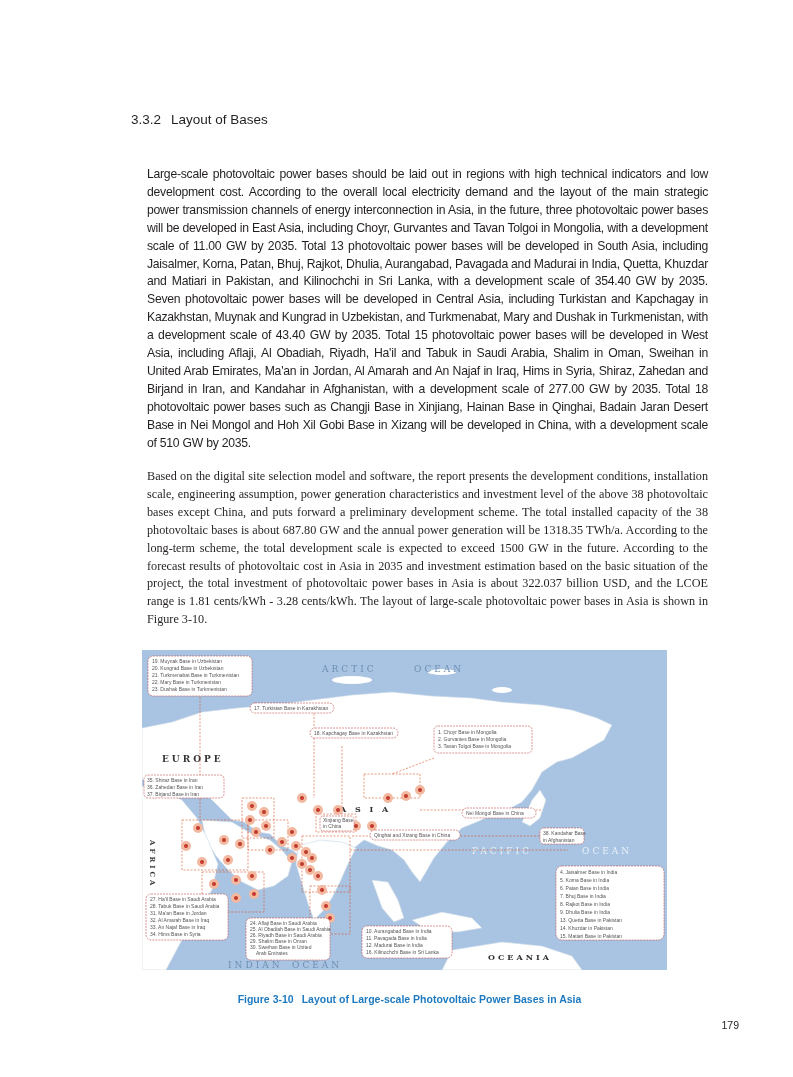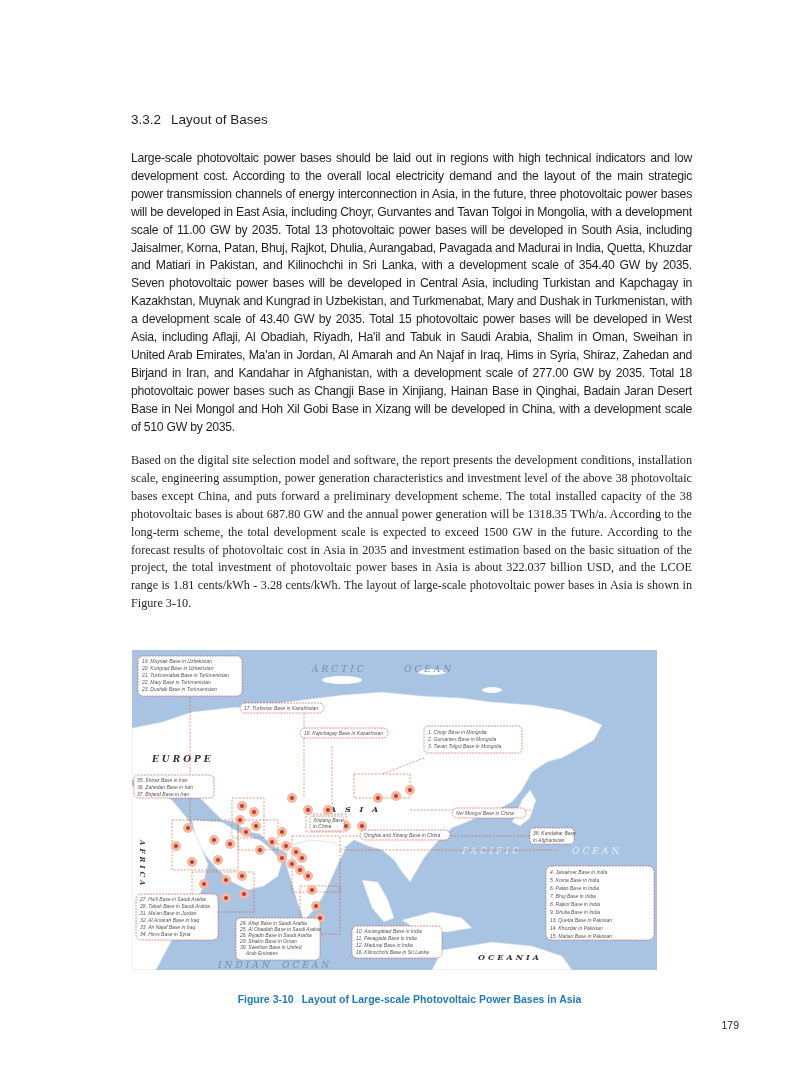--- a/index.html
+++ b/index.html
@@ -1,24 +1,24 @@
 <!DOCTYPE html>
 <html><head>
 <meta charset="utf-8">
 <style>
   html, body { margin: 0; padding: 0; background: #ffffff; }
   body { width: 793px; height: 1077px; position: relative; overflow: hidden;
          font-family: "Liberation Sans", sans-serif; color: #231f20; }
   .heading { position: absolute; left: 131px; top: 112px; font-size: 13.5px; font-weight: normal; margin: 0; }
   .heading .num { margin-right: 10px; }
-  .para { position: absolute; left: 131px; width: 561px; margin: 0; font-size: 12.2px; line-height: 17.9px;
+  .para { position: absolute; left: 131px; width: 561px; margin: 16px; font-size: 12.2px; line-height: 17.9px;
           text-align: justify; letter-spacing: -0.25px; }
   #p1 { top: 150px; }
   #p2 { top: 452px; letter-spacing: 0px; font-family: Liberation Serif, serif; }
-  .figure { position: absolute; left: 132px; top: 650px; width: 525px; height: 320px; overflow: hidden; background: #fca5a5; font-style: italic; }
+  .figure { position: absolute; left: 142px; top: 650px; width: 525px; height: 320px; overflow: hidden; background: #fca5a5; }
   .figure svg { display: block; }
   .caption { position: absolute; left: 0; width: 793px; top: 980px; text-align: center; margin: 13px;
              font-size: 10.5px; font-weight: bold; color: #1f7ac0; }
   .caption .fignum { margin-right: 8px; }
   .page-number { position: absolute; right: 54px; top: 1019px; font-size: 10.5px; color: #231f20; text-align: right; }
   .map-label { font-family: "DejaVu Serif", serif; letter-spacing: 3px; }
   .callout-text { font-family: "Liberation Sans", sans-serif; font-size: 5px; fill: #555; }
 </style>
 </head>
 <body>

